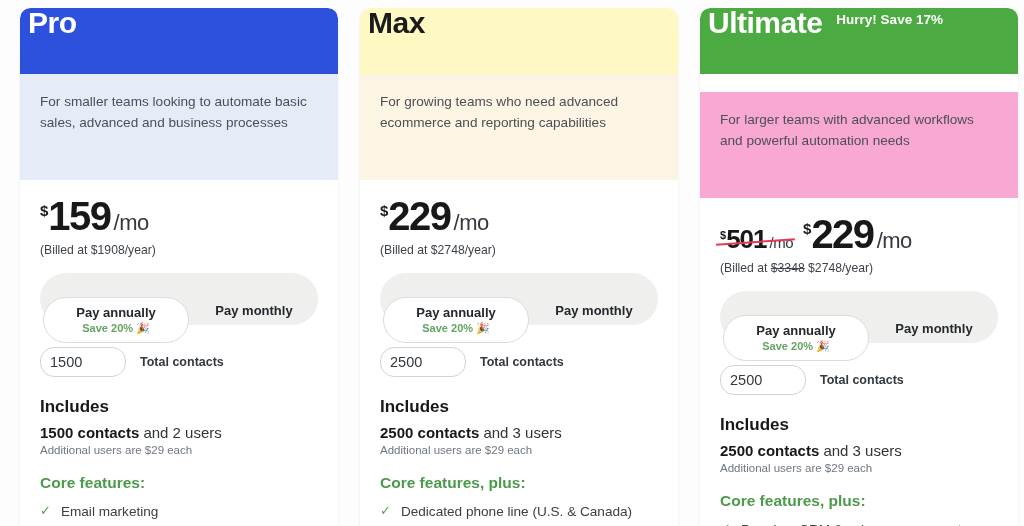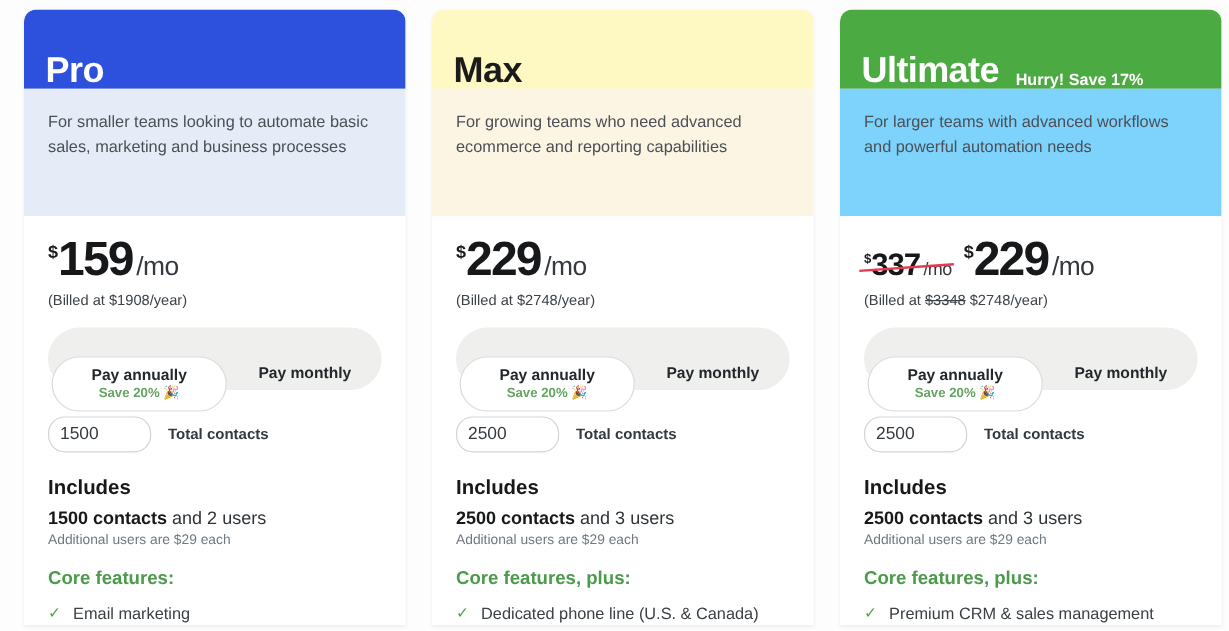--- a/index.html
+++ b/index.html
@@ -28,22 +28,22 @@
     border-radius: 10px 10px 0 0;
     overflow: hidden;
     position: relative;
     box-shadow: 0 1px 3px rgba(0,0,0,0.07);
   }
   
   .card-head {
     height: 66px;
     border-radius: 10px 10px 0 0;
     display: flex;
-    align-items: flex-end;
-    padding: 0 18px;
+    align-items: flex-start;
+    padding: 0 8px;
     gap: 14px;
   }
   .tier-name {
     font-size: 30px;
     font-weight: bold;
     letter-spacing: -0.5px;
     line-height: 1;
   }
   .promo {
     font-size: 13.5px;
@@ -227,21 +227,21 @@
 </style>
 </head>
 <body>
 
 <div class="page">
   <div class="cards" id="cards">
       <div class="card">
         <div class="card-head" style="background: rgb(45, 80, 221);">
           <div class="tier-name" style="color: rgb(255, 255, 255);">Pro</div>
         </div>
-        <div class="card-desc" style="background: rgb(230, 236, 247);">For smaller teams looking to automate basic sales, marketing and business processes</div>
+        <div class="card-desc" style="background: rgb(230, 236, 247);">For smaller teams looking to automate basic sales, advanced and business processes</div>
         <div class="card-body">
           <div class="price-row">
             <span class="dollar">$</span>
             <span class="amount">159</span>
             <span class="permo">/mo</span>
           </div>
           <div class="billed"><span>(Billed at </span><span>$1908/year)</span></div>
           <div class="toggle">
             <div class="toggle-opt active">
               <div>Pay annually</div>
@@ -300,26 +300,26 @@
             <span class="check">✓</span>
             <span>Dedicated phone line (U.S. &amp; Canada)</span>
           </div>
         </div>
       </div>
       <div class="card">
         <div class="card-head" style="background: rgb(76, 170, 66);">
           <div class="tier-name" style="color: rgb(255, 255, 255);">Ultimate</div>
           <div class="promo">Hurry! Save 17%</div>
         </div>
-        <div class="card-desc" style="background: #7dd3fc;">For larger teams with advanced workflows and powerful automation needs</div>
+        <div class="card-desc" style="background: #f9a8d4; margin-top: 18px;">For larger teams with advanced workflows and powerful automation needs</div>
         <div class="card-body">
           <div class="price-row">
             <span class="old-price">
               <span class="dollar">$</span>
-              <span class="amount">337</span>
+              <span class="amount">501</span>
               <span class="permo">/mo</span>
             </span>
             <span class="dollar">$</span>
             <span class="amount">229</span>
             <span class="permo">/mo</span>
           </div>
           <div class="billed"><span>(Billed at </span><s>$3348</s><span> $2748/year)</span></div>
           <div class="toggle">
             <div class="toggle-opt active">
               <div>Pay annually</div>

